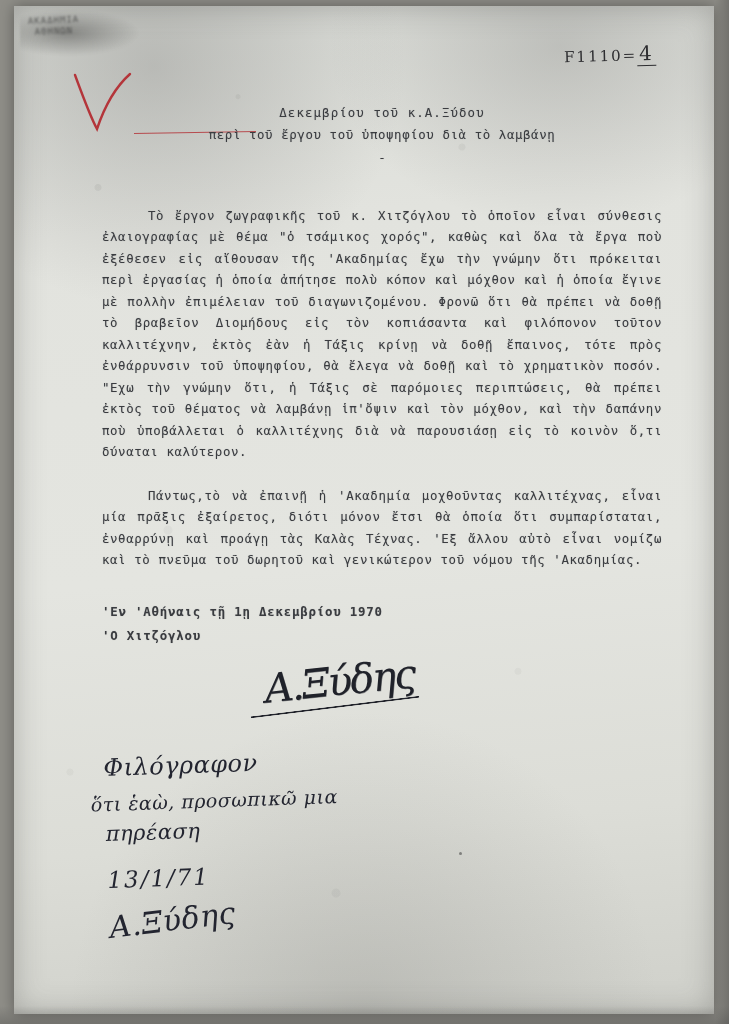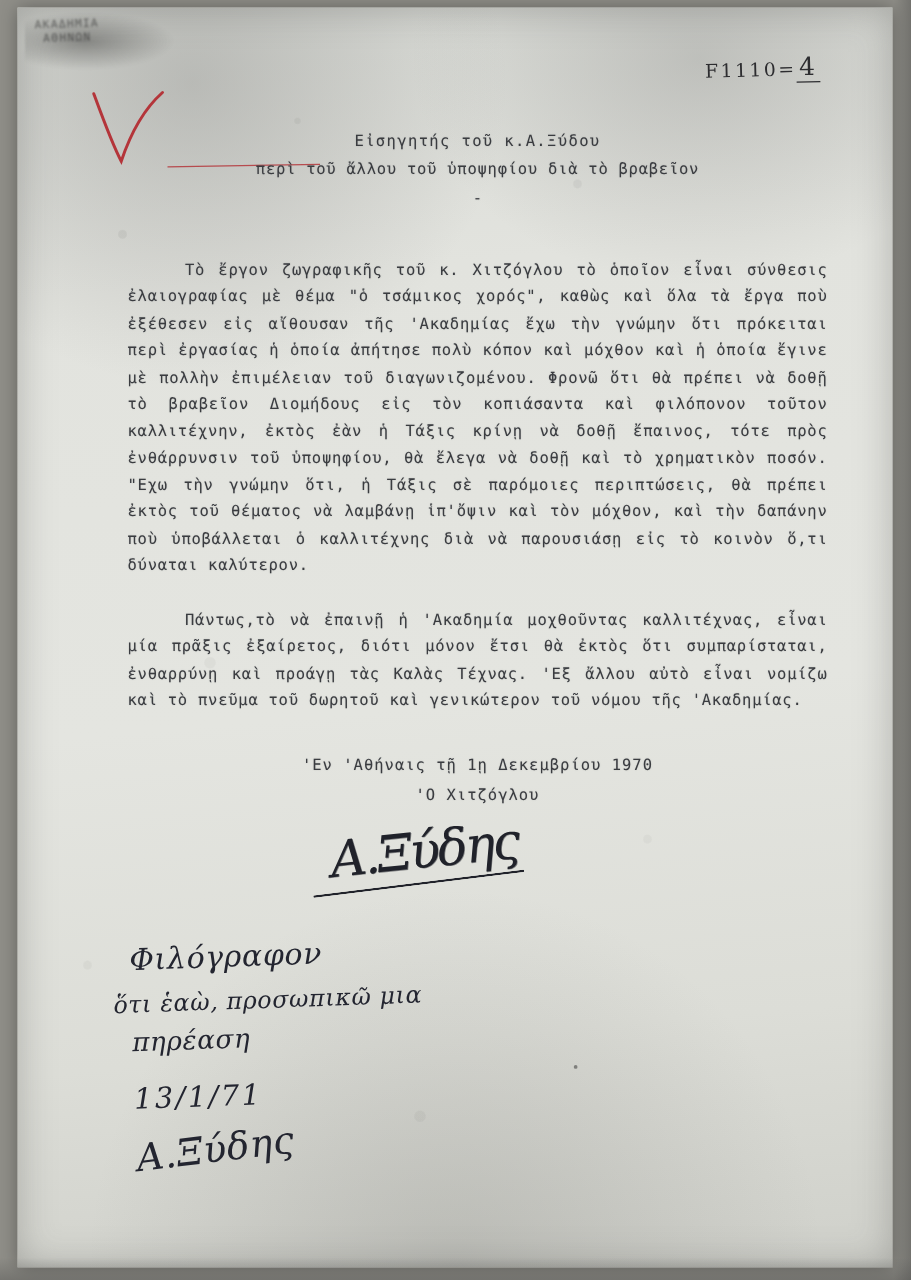--- a/index.html
+++ b/index.html
@@ -136,22 +136,23 @@
   .t-center { text-align: center; }
   .t-title {
     letter-spacing: 1.1px;
   }
   .dash { text-align: center; letter-spacing: 0; margin-top: 2px; }
   .para { margin-top: 18px; text-align: justify; }
   .para.first { text-indent: 46px; margin-top: 36px; }
   .para.second { text-indent: 46px; margin-top: 22px; }
   .place {
     margin-top: 30px;
-    text-align: center;
+    text-align: left;
     letter-spacing: 0.8px;
+    font-weight: bold;
   }
   .place .line2 { display: block; margin-top: 3px; }
 
   
   .sig-main {
     position: absolute;
     left: 250px;
     top: 652px;
     font-family: "DejaVu Serif", serif;
     font-size: 40px;
@@ -211,26 +212,26 @@
     <div class="archive-no">
       <span>F1110=</span><span class="num">4</span>
     </div>
 
     <svg class="red-check" viewBox="0 0 64 62">
       <path d="M3 3 C10 22, 18 44, 25 57 C30 42, 40 18, 58 2" fill="none" stroke="#b4353a" stroke-width="2.4" stroke-linecap="round"></path>
     </svg>
     <div class="red-underline"></div>
 
     <div class="typed">
-      <div class="t-center t-title">Εἰσηγητής τοῦ κ.Α.Ξύδου</div>
-      <div class="t-center">περὶ τοῦ ἄλλου τοῦ ὑποψηφίου διὰ τὸ βραβεῖον</div>
+      <div class="t-center t-title">Δεκεμβρίου τοῦ κ.Α.Ξύδου</div>
+      <div class="t-center">περὶ τοῦ ἔργου τοῦ ὑποψηφίου διὰ τὸ λαμβάνῃ</div>
       <div class="dash">-</div>
 
       <div class="para first">Τὸ ἔργον ζωγραφικῆς τοῦ κ. Χιτζόγλου τὸ ὁποῖον εἶναι σύνθεσις ἐλαιογραφίας μὲ θέμα "ὁ τσάμικος χορός", καθὼς καὶ ὅλα τὰ ἔργα ποὺ ἐξέθεσεν εἰς αἴθουσαν τῆς 'Ακαδημίας ἔχω τὴν γνώμην ὅτι πρόκειται περὶ ἐργασίας ἡ ὁποία ἀπήτησε πολὺ κόπον καὶ μόχθον καὶ ἡ ὁποία ἔγινε μὲ πολλὴν ἐπιμέλειαν τοῦ διαγωνιζομένου. Φρονῶ ὅτι θὰ πρέπει νὰ δοθῇ τὸ βραβεῖον Διομήδους εἰς τὸν κοπιάσαντα καὶ φιλόπονον τοῦτον καλλιτέχνην, ἐκτὸς ἐὰν ἡ Τάξις κρίνῃ νὰ δοθῇ ἔπαινος, τότε πρὸς ἐνθάρρυνσιν τοῦ ὑποψηφίου, θὰ ἔλεγα νὰ δοθῇ καὶ τὸ χρηματικὸν ποσόν. "Εχω τὴν γνώμην ὅτι, ἡ Τάξις σὲ παρόμοιες περιπτώσεις, θὰ πρέπει ἐκτὸς τοῦ θέματος νὰ λαμβάνῃ ἱπ'ὄψιν καὶ τὸν μόχθον, καὶ τὴν δαπάνην ποὺ ὑποβάλλεται ὁ καλλιτέχνης διὰ νὰ παρουσιάσῃ εἰς τὸ κοινὸν ὅ,τι δύναται καλύτερον.</div>
-      <div class="para second">Πάντως,τὸ νὰ ἐπαινῇ ἡ 'Ακαδημία μοχθοῦντας καλλιτέχνας, εἶναι μία πρᾶξις ἐξαίρετος, διότι μόνον ἔτσι θὰ ἐκτὸς ὅτι συμπαρίσταται, ἐνθαρρύνῃ καὶ προάγῃ τὰς Καλὰς Τέχνας. 'Εξ ἄλλου αὐτὸ εἶναι νομίζω καὶ τὸ πνεῦμα τοῦ δωρητοῦ καὶ γενικώτερον τοῦ νόμου τῆς 'Ακαδημίας.</div>
+      <div class="para second">Πάντως,τὸ νὰ ἐπαινῇ ἡ 'Ακαδημία μοχθοῦντας καλλιτέχνας, εἶναι μία πρᾶξις ἐξαίρετος, διότι μόνον ἔτσι θὰ ὁποία ὅτι συμπαρίσταται, ἐνθαρρύνῃ καὶ προάγῃ τὰς Καλὰς Τέχνας. 'Εξ ἄλλου αὐτὸ εἶναι νομίζω καὶ τὸ πνεῦμα τοῦ δωρητοῦ καὶ γενικώτερον τοῦ νόμου τῆς 'Ακαδημίας.</div>
 
       <div class="place">
         <span>'Εν 'Αθήναις τῇ 1ῃ Δεκεμβρίου 1970</span>
         <span class="line2">'Ο Χιτζόγλου</span>
       </div>
     </div>
 
     <div class="sig-main">Α.Ξύδης</div>
     <div class="sig-strike"></div>
 

